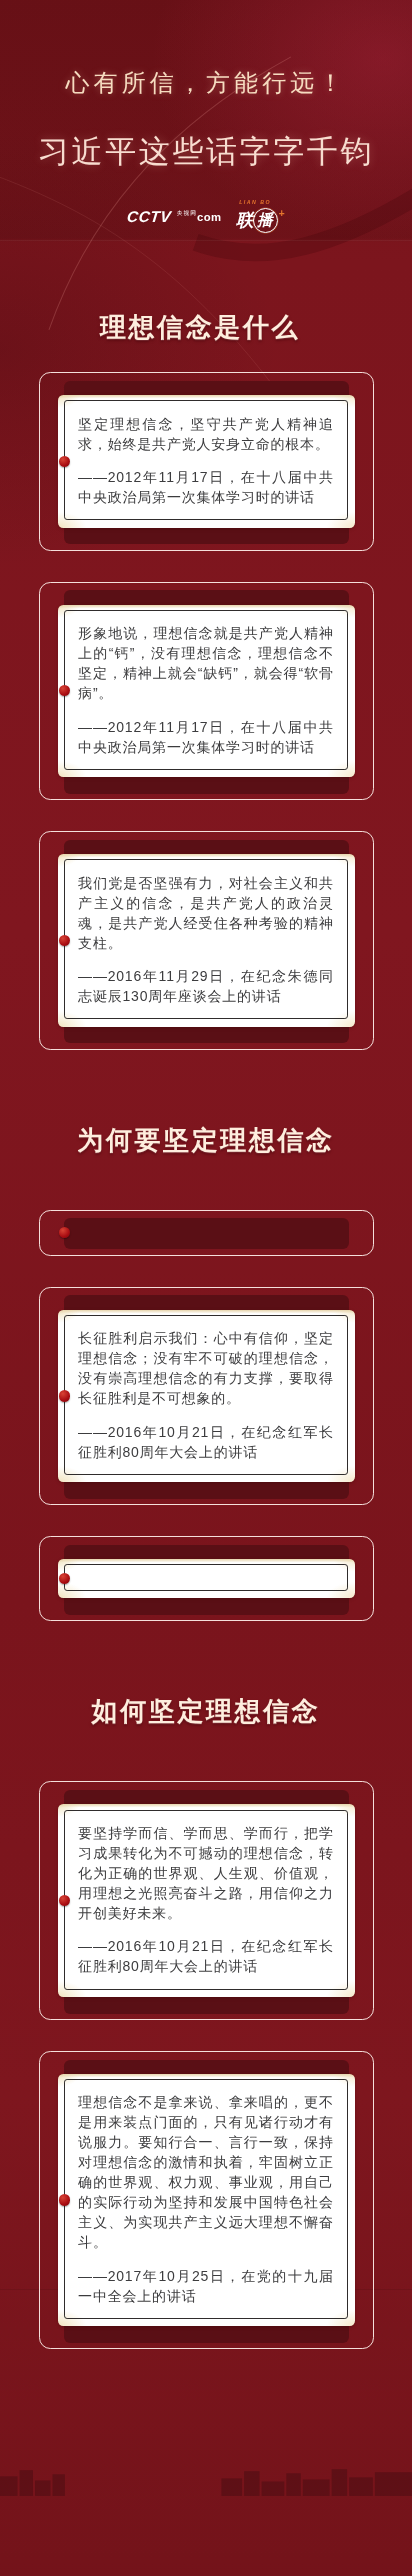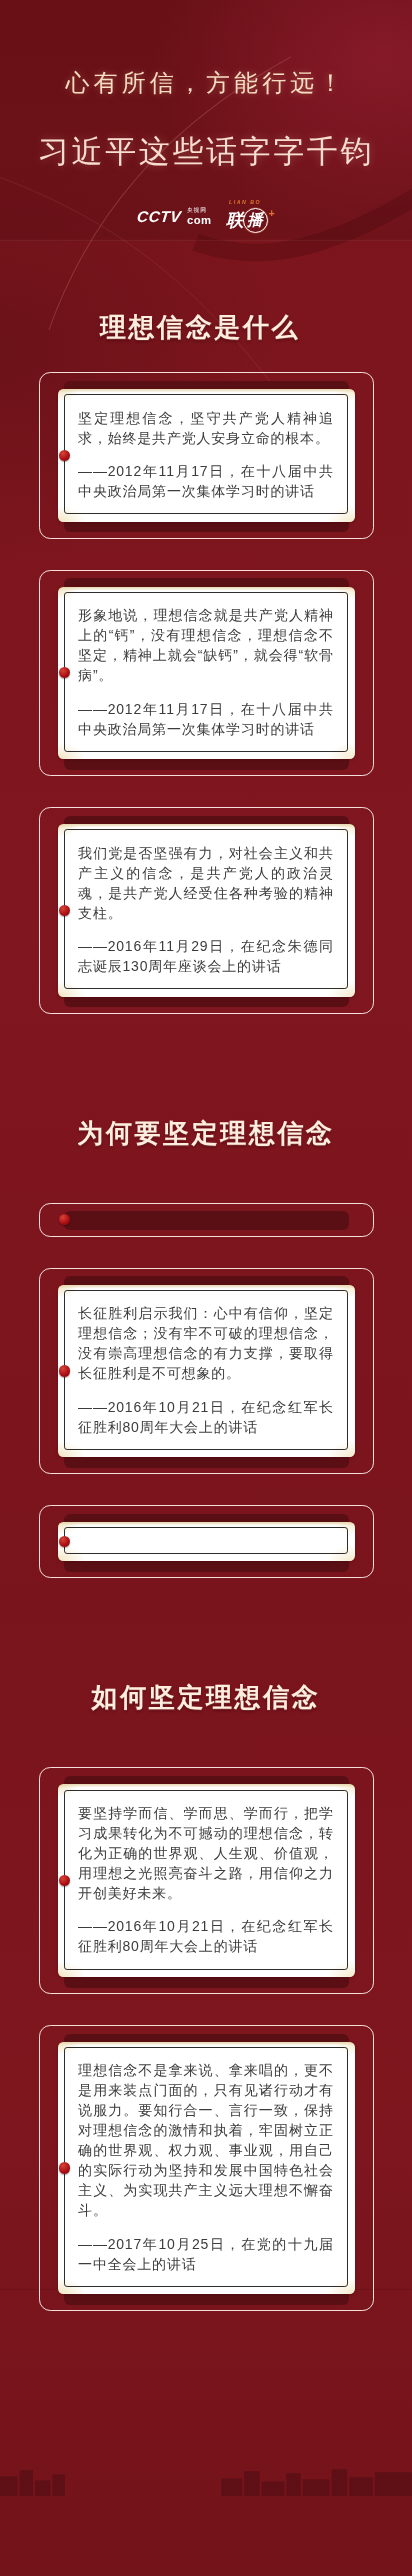--- a/index.html
+++ b/index.html
@@ -34,21 +34,21 @@
   }
   .title-line2{
     margin-top:30px;
     font-size:31px;line-height:46px;letter-spacing:2.6px;font-weight:400;
     color:#f8ddd0;text-shadow:0 0 9.3px rgba(255,190,170,.32);
   }
   
   .logo-row{margin-top:29px;height:26px;display:flex;align-items:center;gap:14.4px;}
   .cctv-logo{display:flex;align-items:center;gap:5.2px;}
   .cctv-word{font-style:italic;font-weight:800;font-size:15.5px;color:#fff;letter-spacing:0.5px;transform:skewX(-6deg);}
-  .cctv-sub{display:flex;flex-direction:column;line-height:1;color:#fff;justify-content:space-between;}
+  .cctv-sub{display:flex;line-height:1;color:#fff;justify-content:space-between;}
   .cctv-sub .s-top{font-size:5.7px;letter-spacing:1px;}
   .cctv-sub .s-bot{font-size:11.3px;font-weight:700;letter-spacing:0.5px;margin-top:1px;}
   .lianbo-logo{position:relative;display:flex;align-items:center;padding-top:6.2px;}
   .lianbo-small{
     position:absolute;top:-2.1px;left:3.1px;
     font-size:5.2px;font-weight:700;font-style:italic;letter-spacing:1.5px;color:#e5752d;
   }
   .lianbo-main{display:flex;align-items:center;font-style:italic;font-weight:900;color:#fff;}
   .lianbo-char1{font-size:17.5px;}
   .lianbo-ring{
@@ -57,30 +57,30 @@
     border:1.5px solid #fff;border-radius:50%;
     box-shadow:0 0 0 0.5px rgba(229,117,45,.55);
     font-size:15.5px;
   }
   .lianbo-plus{font-size:10.3px;color:#e5752d;font-weight:900;margin-left:1px;align-self:flex-start;}
   
   .section-heading{
     font-size:26px;line-height:35px;font-weight:900;letter-spacing:2.6px;
     color:#feeede;
     text-shadow:0 1.5px 2.6px rgba(73,4,10,.6), 0 0.5px 0 rgba(255,255,255,.18);
-    margin:71px 0 52px 0;
+    margin:42px 0 52px 0;
   }
   .section-heading.first{margin:80px 12px 27px 0;}
   
   .card{
     position:relative;
     width:335px;box-sizing:border-box;
     border:1px solid rgba(255,241,235,.92);
     border-radius:11.3px;
-    padding:16px 18px;
+    padding:22px 18px;
     margin-bottom:31px;
   }
   .card:last-child{margin-bottom:0;}
   .card::before{ 
     content:"";position:absolute;z-index:0;
     left:24px;right:24px;top:7.7px;bottom:5.2px;
     background:#5a0f15;border-radius:6.2px;
   }
   .card-sheet{
     position:relative;z-index:1;

